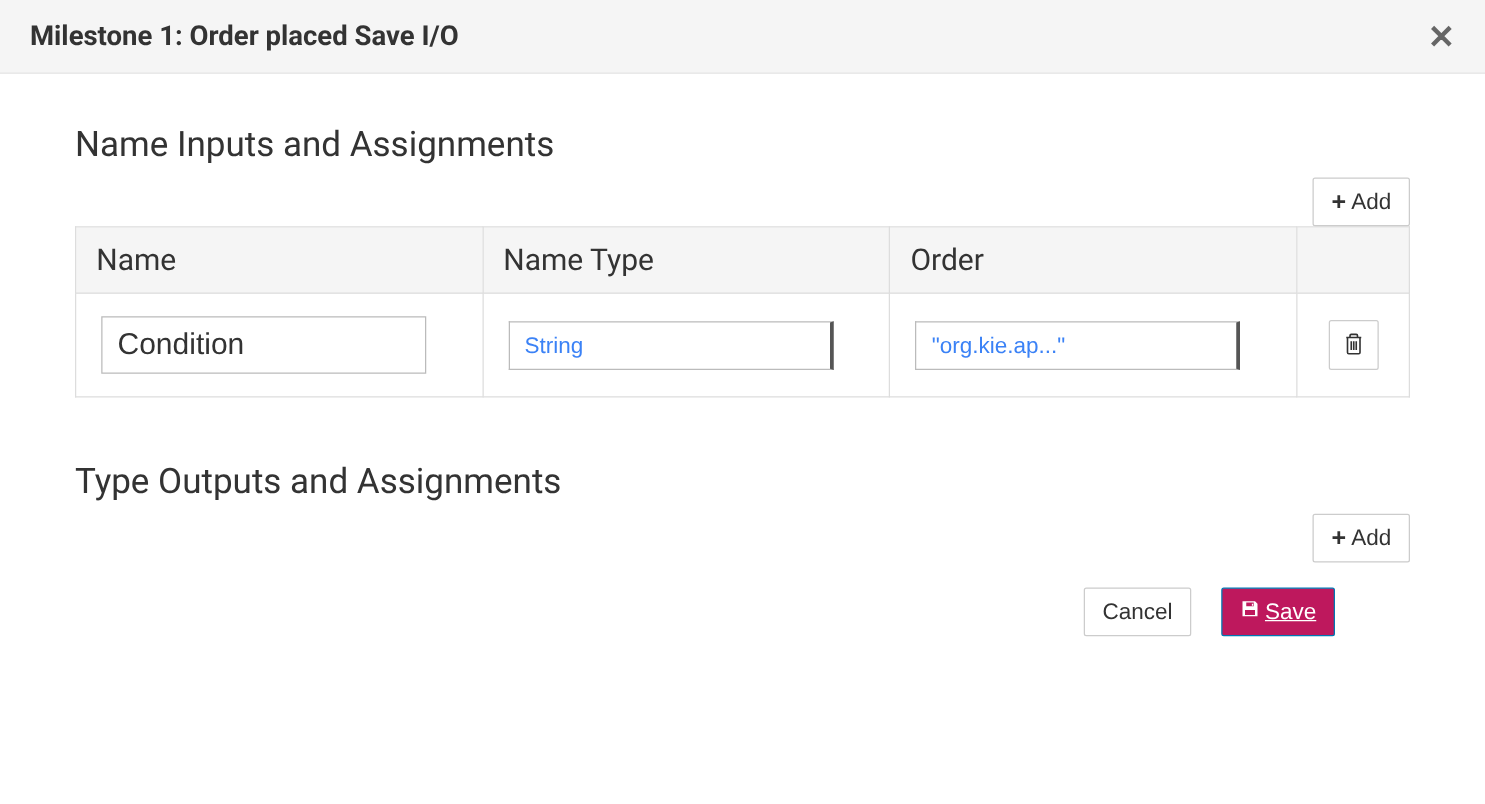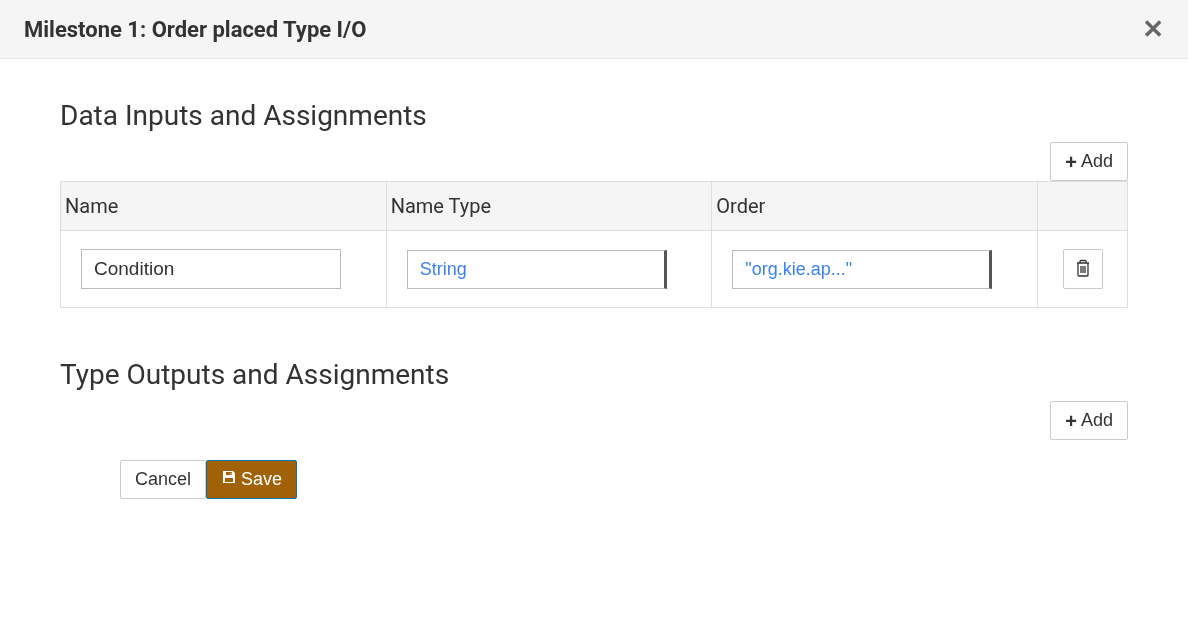--- a/index.html
+++ b/index.html
@@ -63,38 +63,38 @@
       cursor: pointer;
       border-radius: 2px;
     }
     table {
       width: 100%;
       border-collapse: collapse;
       margin-top: 0;
     }
     th {
       text-align: left;
-      padding: 12px 4px;
-      font-size: 20px;
+      padding: 12px 16px;
+      font-size: 24px;
       font-weight: 400;
       color: #333;
       background: #f5f5f5;
       border: 1px solid #ddd;
     }
     td {
       padding: 18px 20px;
       border: 1px solid #ddd;
     }
     .col-actions {
       width: 90px;
     }
     .input-text {
       width: 260px;
       padding: 8px 12px;
-      font-size: 19px;
+      font-size: 24px;
       border: 1px solid #bbb;
       background: #fff;
       color: #333;
     }
     .select-wrap {
       position: relative;
       width: 260px;
     }
     .select-input {
       width: 100%;
@@ -115,49 +115,51 @@
       border: 1px solid #ccc;
       background: #fff;
       cursor: pointer;
       border-radius: 2px;
     }
     .section-block {
       margin-bottom: 50px;
     }
     .dialog-footer {
       display: flex;
-      gap: 0;
+      justify-content: flex-end;
+      gap: 24px;
       padding: 0 60px;
       margin-top: 10px;
     }
     .btn-primary {
-      background: #a16207;
+      background: #be185d;
       color: #fff;
       border: 1px solid #0077b3;
+      text-decoration: underline;
     }
     .plus-icon {
       font-weight: bold;
       font-size: 20px;
       line-height: 1;
     }
   </style>
 </head>
 <body>
 
 <div class="dialog-header">
-  <div class="dialog-title">Milestone 1: Order placed Type I/O</div>
+  <div class="dialog-title">Milestone 1: Order placed Save I/O</div>
   <button class="close-btn" aria-label="close">
     <span>✕</span>
   </button>
 </div>
 
 <div class="dialog-body">
 
   <div class="section-block">
-    <h2 class="section-title">Data Inputs and Assignments</h2>
+    <h2 class="section-title">Name Inputs and Assignments</h2>
     <div class="add-row">
       <button class="btn">
         <span class="plus-icon">+</span>
         <span>Add</span>
       </button>
     </div>
     <table>
       <thead>
         <tr>
           <th>Name</th>

